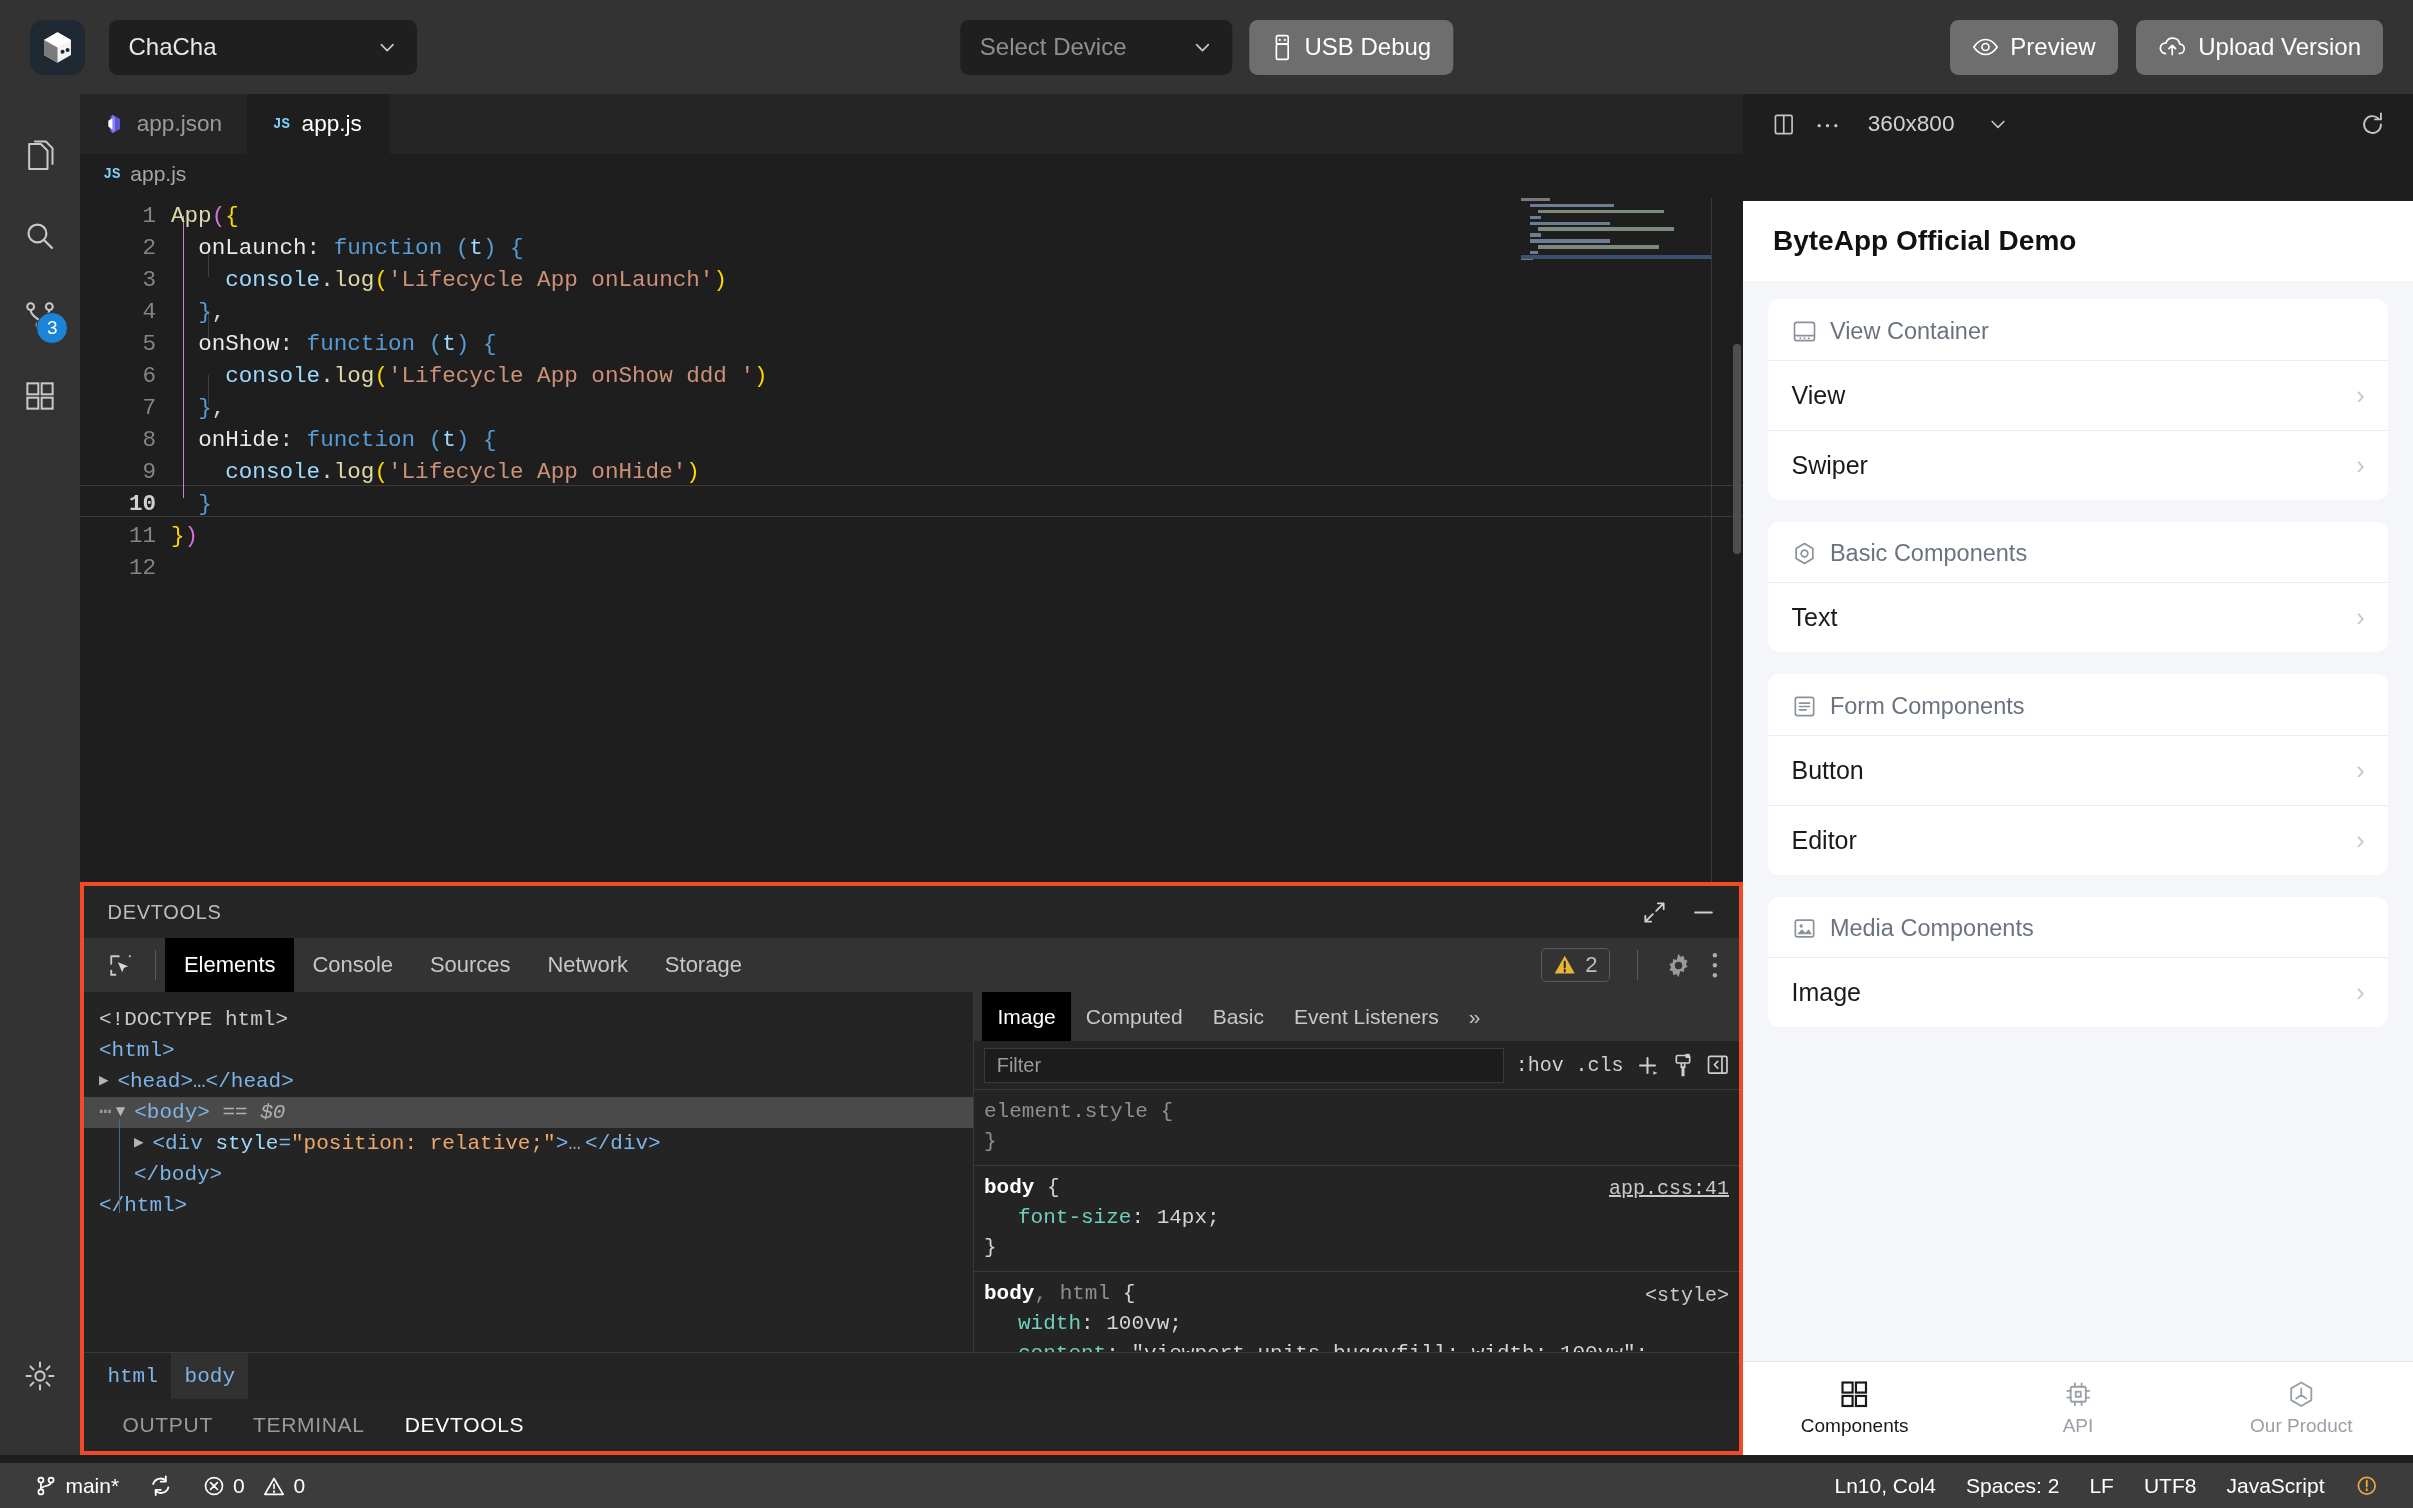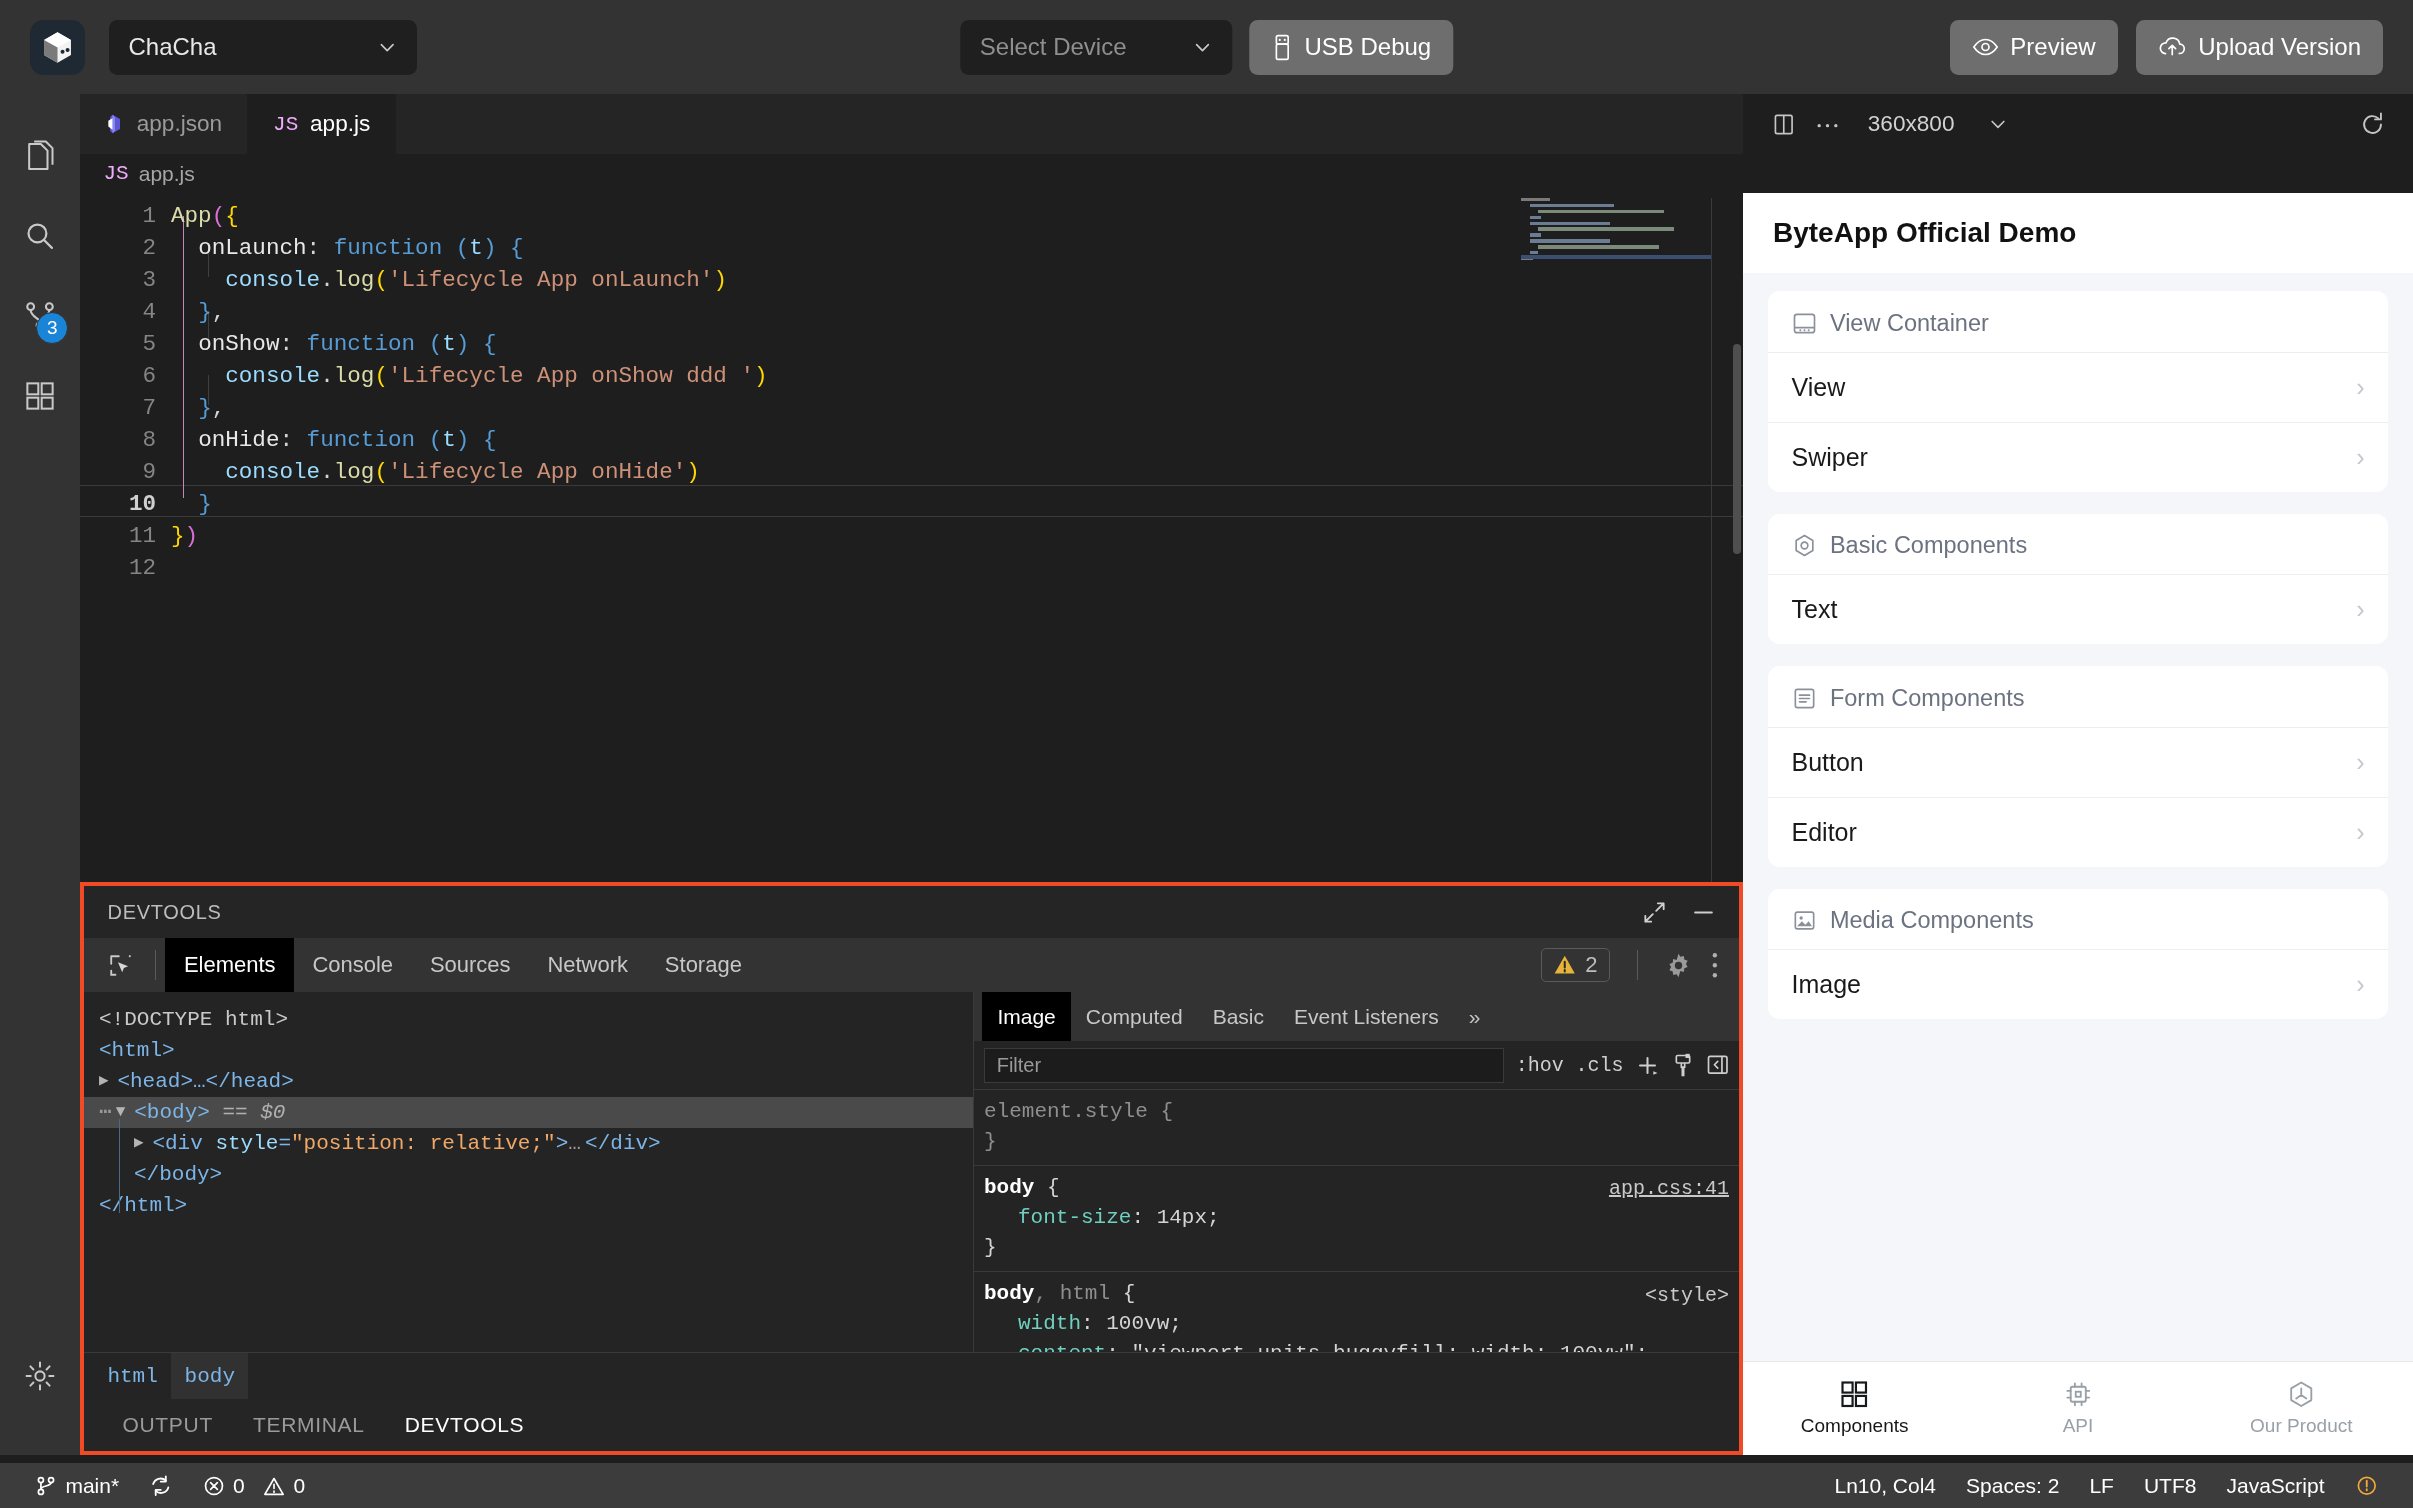--- a/index.html
+++ b/index.html
@@ -73,21 +73,21 @@
   .editorcol { flex: 1; display: flex; flex-direction: column; min-width: 0; background: #1e1e1e; position: relative; }
 
   .tabstrip { height: 60px; background: #252526; display: flex; flex: 0 0 60px; }
   .tab {
     display: flex; align-items: center; gap: 11.7px; padding: 0 25px;
     font-size: 22.6px; color: #9a9a9a; cursor: pointer;
     border-right: 0.8px solid #1e1e1e; min-width: 142px;
   }
   .tab.active { background: #1e1e1e; color: #ffffff; }
   .tabfill { flex: 1; background: #252526; }
-  .jsbadge { color: #f0abfc; font-size: 21px; font-weight: normal; font-family: "Liberation Mono", monospace; }
+  .jsbadge { color: #7dd3fc; font-size: 14px; font-weight: bold; font-family: "Liberation Mono", monospace; }
 
   .breadcrumb {
     height: 39px; flex: 0 0 39px; background: #1e1e1e; display: flex;
     align-items: center; gap: 10px; padding-left: 23.5px; font-size: 21px; color: #a6a6a6;
   }
 
   .codearea { flex: 1; position: relative; overflow: hidden; background: #1e1e1e; }
   .code {
     display: flex; font-family: "Liberation Mono", monospace;
     font-size: 22.6px; line-height: 32px; padding-top: 6.7px;
@@ -210,21 +210,21 @@
   .crumb-item { padding: 0 13.4px; height: 47px; display: flex; align-items: center;
     color: #7cb5e8; font-size: 21px; font-family: "Liberation Mono", monospace; cursor: pointer; }
   .crumb-item.active { background: #313131; }
   .dt-bottom-tabs {
     height: 52px; flex: 0 0 52px; background: #252526; display: flex; align-items: center; gap: 0; padding-left: 18.4px;
   }
   .bt-tab { padding: 0 20px; color: #9a9a9a; font-size: 21px; letter-spacing: 0.7px; cursor: pointer; }
   .bt-tab.active { color: #ffffff; }
 
   
-  .simwrap { width: 670px; flex: 0 0 670px; background: #1e1e1e; display: flex; flex-direction: column; }
+  .simwrap { width: 670px; flex: 0 0 670px; background: #1e1e1e; display: flex; flex-direction: column; gap: 8px; }
   .devbar {
     height: 60px; flex: 0 0 60px; background: #1e1e1e; display: flex; align-items: center;
     gap: 0; padding: 0 18.4px; color: #c5c5c5; font-size: 22.6px;
   }
   .devbar-ic { width: 44px; height: 44px; display: flex; align-items: center; justify-content: center; cursor: pointer; }
   .devbar-size { margin-left: 18.4px; color: #d2d2d2; font-size: 22.6px; }
   .phone {
     flex: 1; background: #ffffff; margin: 39px 0 0 0; display: flex; flex-direction: column;
     min-height: 0;
   }

